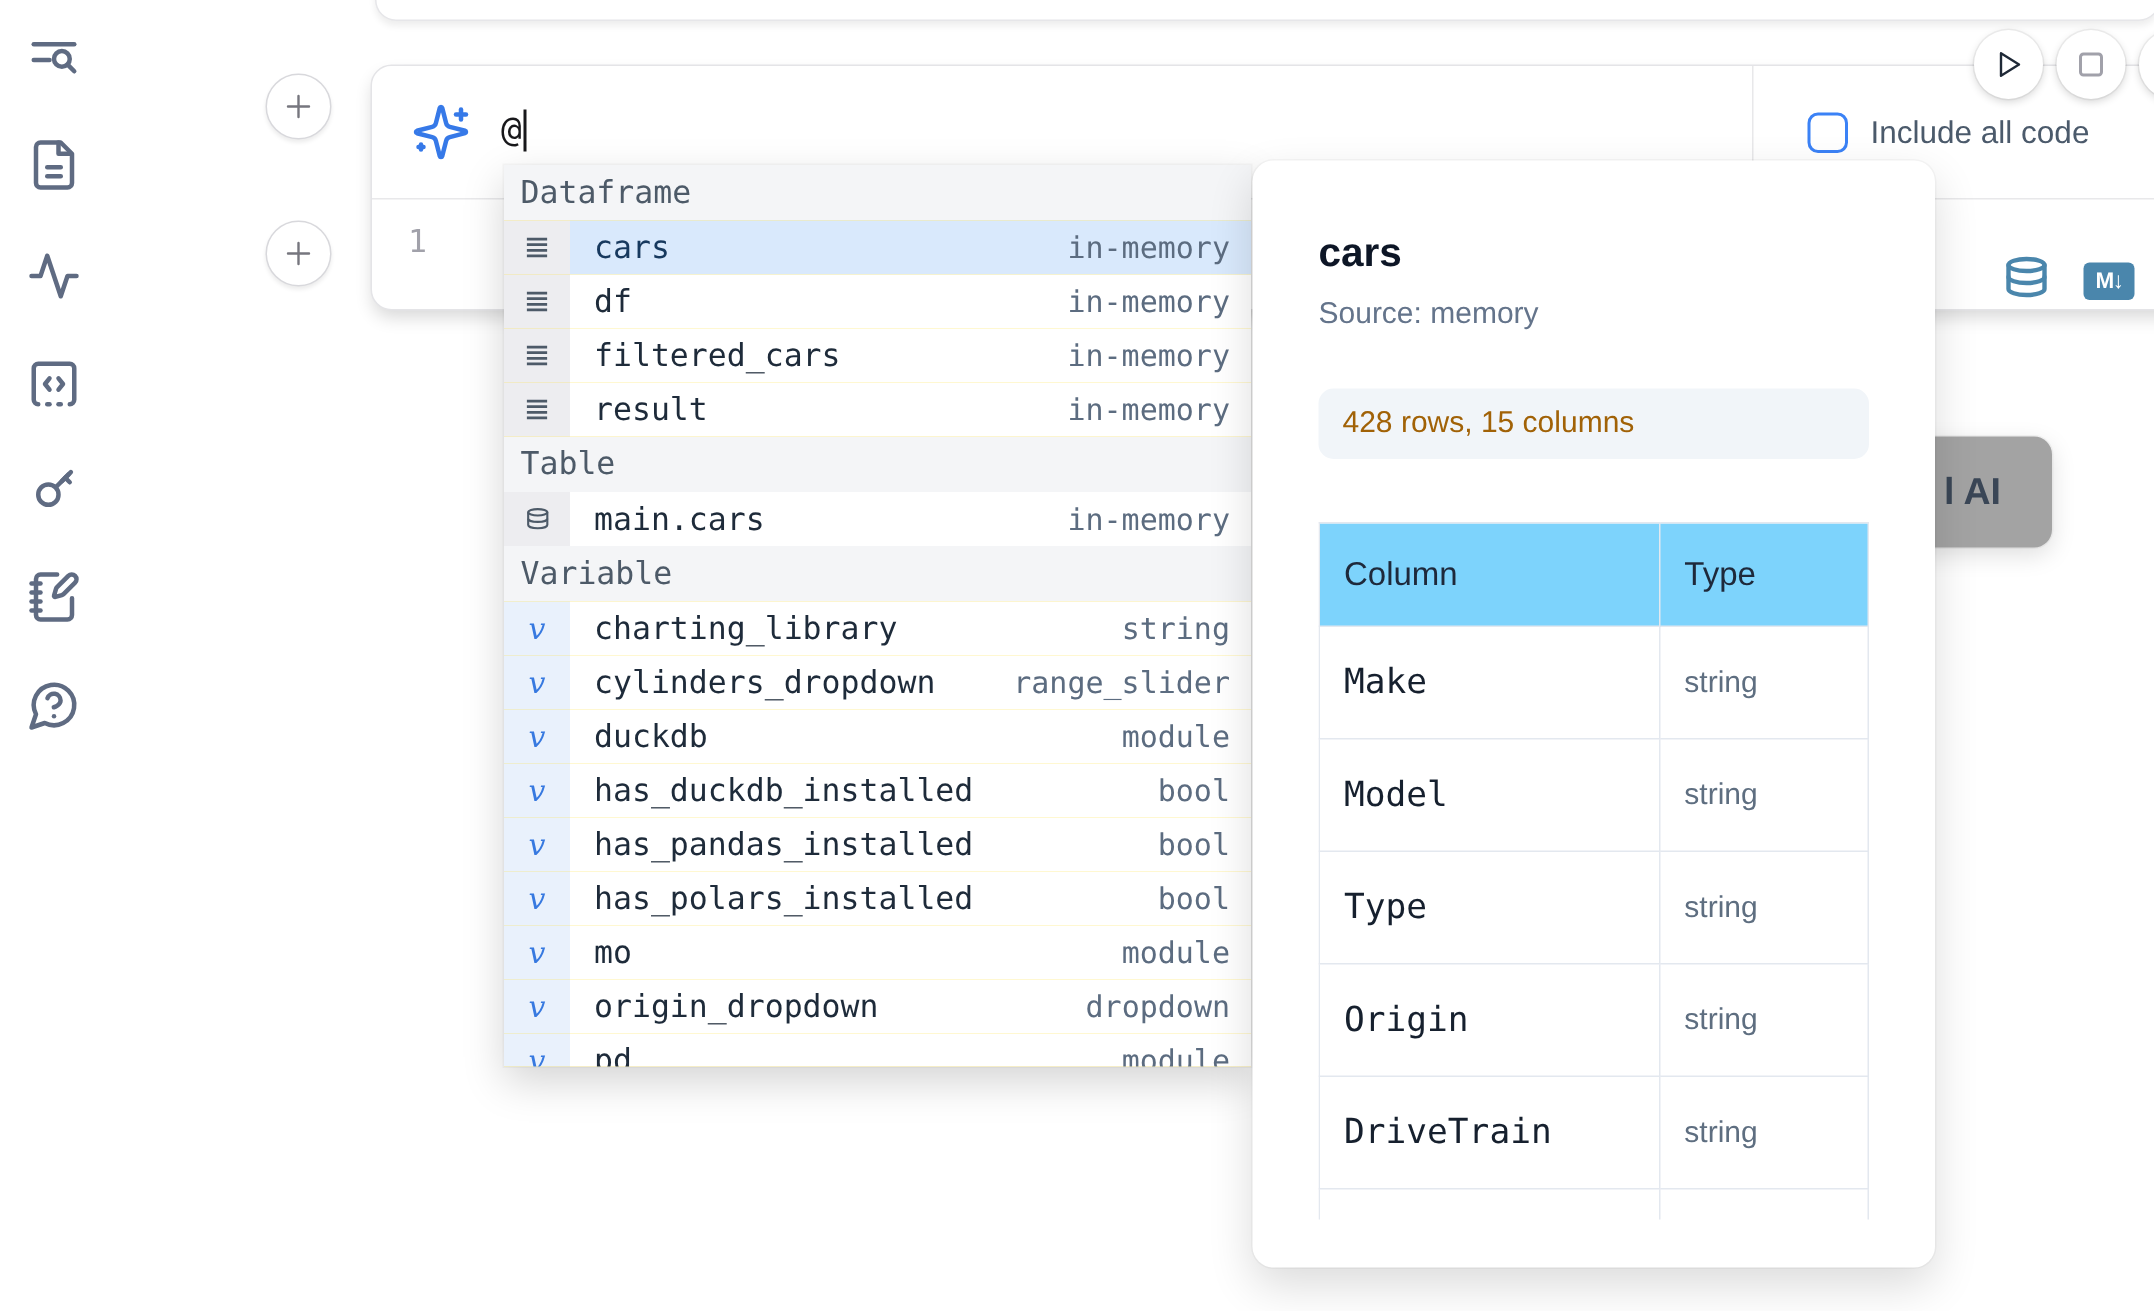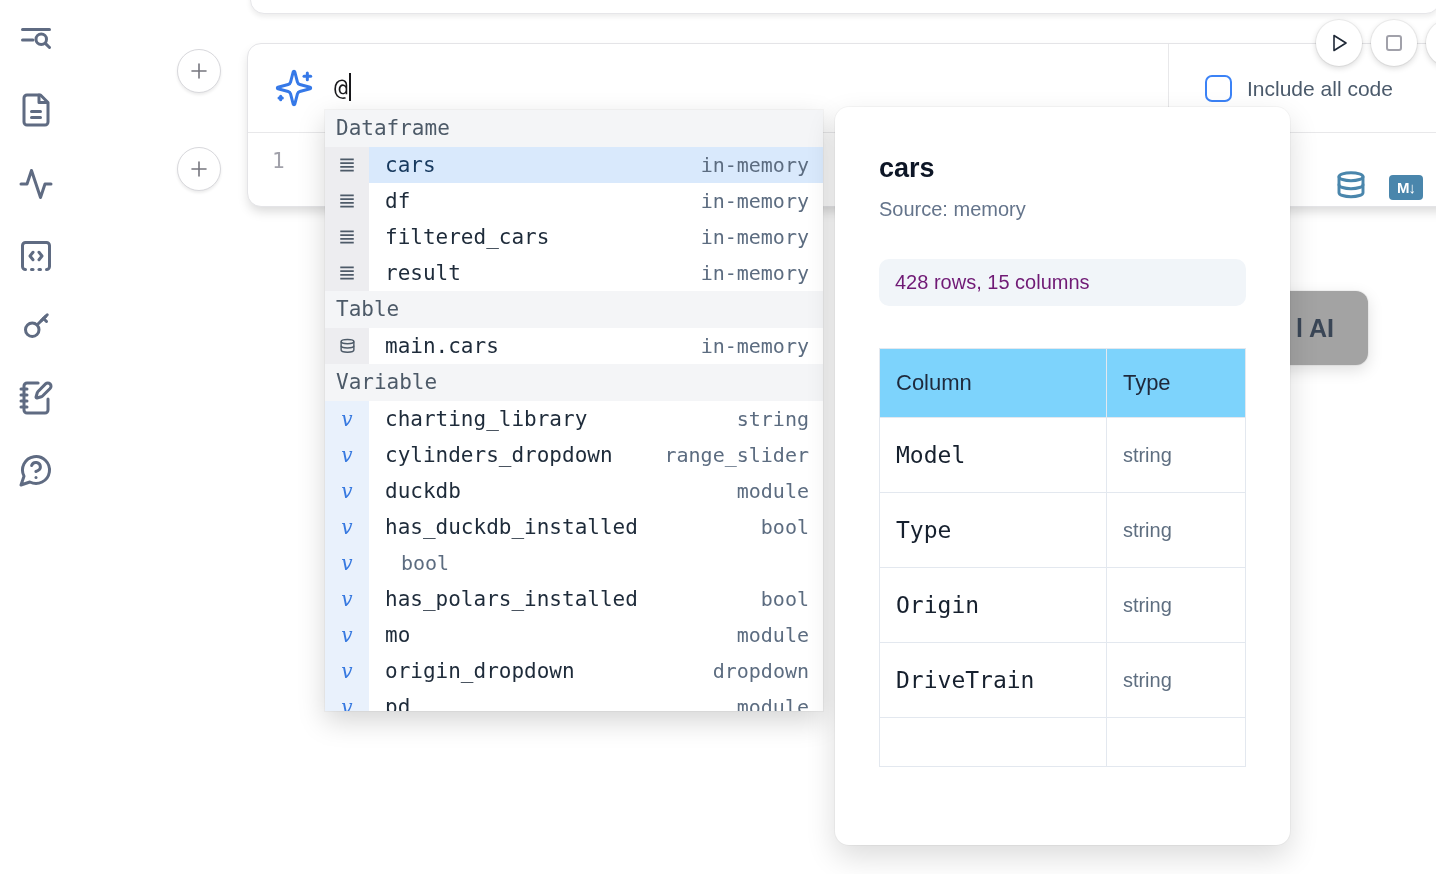--- a/index.html
+++ b/index.html
@@ -74,21 +74,21 @@
 
   
   .plus-btn {
     position:absolute; left:177px; width:44px; height:44px; border-radius:50%;
     background:#fff; border:1px solid #d8d8dc; box-shadow:0 2px 3px rgba(0,0,0,.08);
     display:flex; align-items:center; justify-content:center; color:#76767e; cursor:pointer; z-index:6;
   }
 
   
   .completion {
-    position:absolute; left:325px; top:110px; width:498px; height:601px;
+    position:absolute; left:336px; top:110px; width:498px; height:601px;
     background:#fde047; z-index:20; overflow:hidden;
     box-shadow:0 10px 26px rgba(0,0,0,.17), 0 0 0 1px rgba(0,0,0,.03);
     font-family:"DejaVu Sans Mono", monospace;
   }
   .cm-section-header {
     height:37px; line-height:37px; background:#f4f5f7; color:#4d5a68;
     font-size:21px; padding-left:11px;
   }
   .cm-row { display:flex; height:36px; cursor:pointer; }
   .cm-gutter {
@@ -110,21 +110,21 @@
   .preview {
     position:absolute; left:835px; top:107px; width:455px; height:738px;
     background:#fff; border-radius:14px; z-index:30;
     box-shadow:0 12px 30px rgba(0,0,0,.14), 0 0 0 1px rgba(0,0,0,.03);
     padding:46px 44px 0 44px;
   }
   .pv-title { font-size:27px; font-weight:bold; color:#0d1626; }
   .pv-source { margin-top:14px; font-size:20px; color:#64748b; }
   .pv-pill {
     margin-top:38px; background:#f1f5f9; border-radius:10px;
-    padding:12px 16px; font-size:20px; color:#701a75;
+    padding:12px 16px; font-size:20px; color:#a16207;
   }
   .pv-table-wrap { margin-top:42px; height:465px; overflow:hidden; }
   table.pv-table { width:100%; border-collapse:collapse; }
   .pv-table th, .pv-table td { border:1px solid #e3e8ef; text-align:left; }
   .pv-table th {
     background:#7dd3fc; font-weight:normal; font-size:22px; color:#1e293b;
     padding:21px 0 21px 16px;
   }
   .pv-table td.c-name {
     font-family:"DejaVu Sans Mono", monospace; font-size:23px; color:#16202e;
@@ -359,20 +359,21 @@
           <div class="cm-content">
             <span class="cm-name">has_duckdb_installed</span>
             <span class="cm-type">bool</span>
           </div>
         </div>
         <div class="cm-row">
           <div class="cm-gutter var">
             <span class="var-v">v</span>
           </div>
           <div class="cm-content">
+            <span class="cm-name">has_pandas_installed</span>
             <span class="cm-type">bool</span>
           </div>
         </div>
         <div class="cm-row">
           <div class="cm-gutter var">
             <span class="var-v">v</span>
           </div>
           <div class="cm-content">
             <span class="cm-name">has_polars_installed</span>
             <span class="cm-type">bool</span>
@@ -415,20 +416,24 @@
     <div class="pv-table-wrap">
       <table class="pv-table">
         <thead>
           <tr>
             <th>Column</th>
             <th class="h-type">Type</th>
           </tr>
         </thead>
         <tbody id="preview-tbody">
             <tr>
+              <td class="c-name">Make</td>
+              <td class="c-type">string</td>
+            </tr>
+            <tr>
               <td class="c-name">Model</td>
               <td class="c-type">string</td>
             </tr>
             <tr>
               <td class="c-name">Type</td>
               <td class="c-type">string</td>
             </tr>
             <tr>
               <td class="c-name">Origin</td>
               <td class="c-type">string</td>

